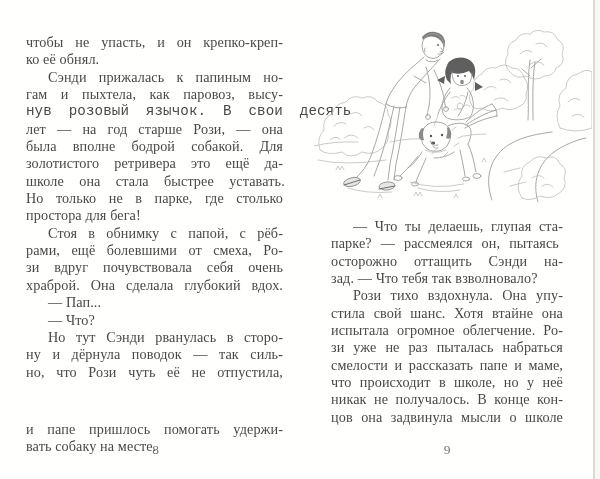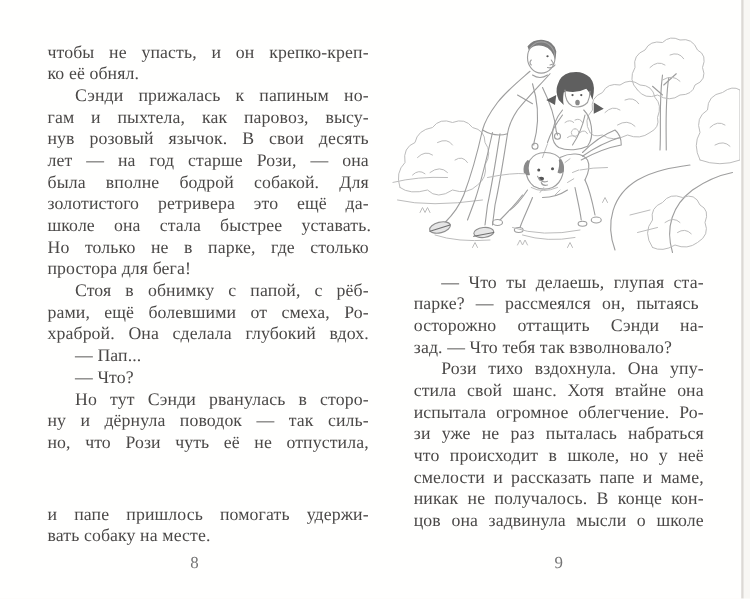--- a/index.html
+++ b/index.html
@@ -19,21 +19,21 @@
   .page-edge-paper{
     position:absolute;left:594.5px;top:0;width:5.5px;height:479px;
     background:var(--c-edge_paper,#f8f7f4);
   }
   .col{
     position:absolute;
     color:var(--c-text,#4a4847);
     font-size:14.2px;line-height:17.35px;
     letter-spacing:0.1px;
   }
-  .left-col{left:38px;top:34px;width:257px;}
+  .left-col{left:26px;top:34px;width:257px;}
   .right-col{left:331px;top:218px;width:232px;}
   .line{height:17.35px;white-space:nowrap;}
   .line.indent > span{margin-left:22px;}
   .pagenum{
     position:absolute;text-align:center;
     color:var(--c-page_number,#747474);
     font-size:13.5px;line-height:18px;
   }
   .pagenum-left{left:38px;top:441px;width:235px;}
   .pagenum-right{left:331px;top:441px;width:232px;}
@@ -51,29 +51,30 @@
 </head>
 <body>
 
 <div class="spread">
 
   <div class="col left-col">
       <div class="line just" style="word-spacing: 8.14687px;"><span>чтобы не упасть, и он крепко-креп-</span></div>
       <div class="line flush"><span>ко её обнял.</span></div>
       <div class="line just indent" style="word-spacing: 8.45703px;"><span>Сэнди прижалась к папиным но-</span></div>
       <div class="line just" style="word-spacing: 9.80625px;"><span>гам и пыхтела, как паровоз, высу-</span></div>
-      <div class="line just" style="word-spacing: 8.24062px;"><span>нув розовый язычок. В свои десять</span></div>
+      <div class="line just" style="word-spacing: 8.24062px; font-family: Liberation Mono, monospace;"><span>нув розовый язычок. В свои десять</span></div>
       <div class="line just" style="word-spacing: 7.45982px;"><span>лет — на год старше Рози, — она</span></div>
       <div class="line just" style="word-spacing: 12.4766px;"><span>была вполне бодрой собакой. Для</span></div>
       <div class="line just" style="word-spacing: 11.4062px;"><span>золотистого ретривера это ещё да-</span></div>
       <div class="line just" style="word-spacing: 11.6562px;"><span>школе она стала быстрее уставать.</span></div>
       <div class="line just" style="word-spacing: 8.78646px;"><span>Но только не в парке, где столько</span></div>
       <div class="line flush"><span>простора для бега!</span></div>
       <div class="line just indent" style="word-spacing: 7.60938px;"><span>Стоя в обнимку с папой, с рёб-</span></div>
       <div class="line just" style="word-spacing: 7.80938px;"><span>рами, ещё болевшими от смеха, Ро-</span></div>
+      <div class="line just" style="word-spacing: 11.2188px;"><span>зи вдруг почувствовала себя очень</span></div>
       <div class="line just" style="word-spacing: 7.25781px;"><span>храброй. Она сделала глубокий вдох.</span></div>
       <div class="line flush indent"><span>— Пап...</span></div>
       <div class="line flush indent"><span>— Что?</span></div>
       <div class="line just indent" style="word-spacing: 6.85313px; font-family: Liberation Serif, serif;"><span>Но тут Сэнди рванулась в сторо-</span></div>
       <div class="line just" style="word-spacing: 7.84896px;"><span>ну и дёрнула поводок — так силь-</span></div>
       <div class="line just" style="word-spacing: 7.96875px;"><span>но, что Рози чуть её не отпустила,</span></div>
       <div class="line just" style="word-spacing: 10.0234px; margin-top: 40px;"><span>и папе пришлось помогать удержи-</span></div>
       <div class="line flush"><span>вать собаку на месте.</span></div>
     </div>
 
@@ -181,22 +182,22 @@
 
   <div class="col right-col">
       <div class="line just indent" style="word-spacing: 3.91875px; font-family: Liberation Serif, serif;"><span>— Что ты делаешь, глупая ста-</span></div>
       <div class="line just" style="word-spacing: 5.32812px;"><span>парке? — рассмеялся он, пытаясь</span></div>
       <div class="line just" style="word-spacing: 13.224px;"><span>осторожно оттащить Сэнди на-</span></div>
       <div class="line flush"><span>зад. — Что тебя так взволновало?</span></div>
       <div class="line just indent" style="word-spacing: 5.72656px;"><span>Рози тихо вздохнула. Она упу-</span></div>
       <div class="line just" style="word-spacing: 5.0125px;"><span>стила свой шанс. Хотя втайне она</span></div>
       <div class="line just" style="word-spacing: 4.30729px;"><span>испытала огромное облегчение. Ро-</span></div>
       <div class="line just" style="word-spacing: 5.29375px;"><span>зи уже не раз пыталась набраться</span></div>
+      <div class="line just" style="word-spacing: 2.94687px;"><span>смелости и рассказать папе и маме,</span></div>
       <div class="line just" style="word-spacing: 4.65885px;"><span>что происходит в школе, но у неё</span></div>
-      <div class="line just" style="word-spacing: 2.94687px;"><span>смелости и рассказать папе и маме,</span></div>
       <div class="line just" style="word-spacing: 3.83125px;"><span>никак не получалось. В конце кон-</span></div>
       <div class="line just" style="word-spacing: 4.79688px;"><span>цов она задвинула мысли о школе</span></div>
     </div>
 
   <div class="pagenum pagenum-left">8</div>
   <div class="pagenum pagenum-right">9</div>
 
   <div class="page-edge-line"></div>
   <div class="page-edge-paper"></div>
 </div>

